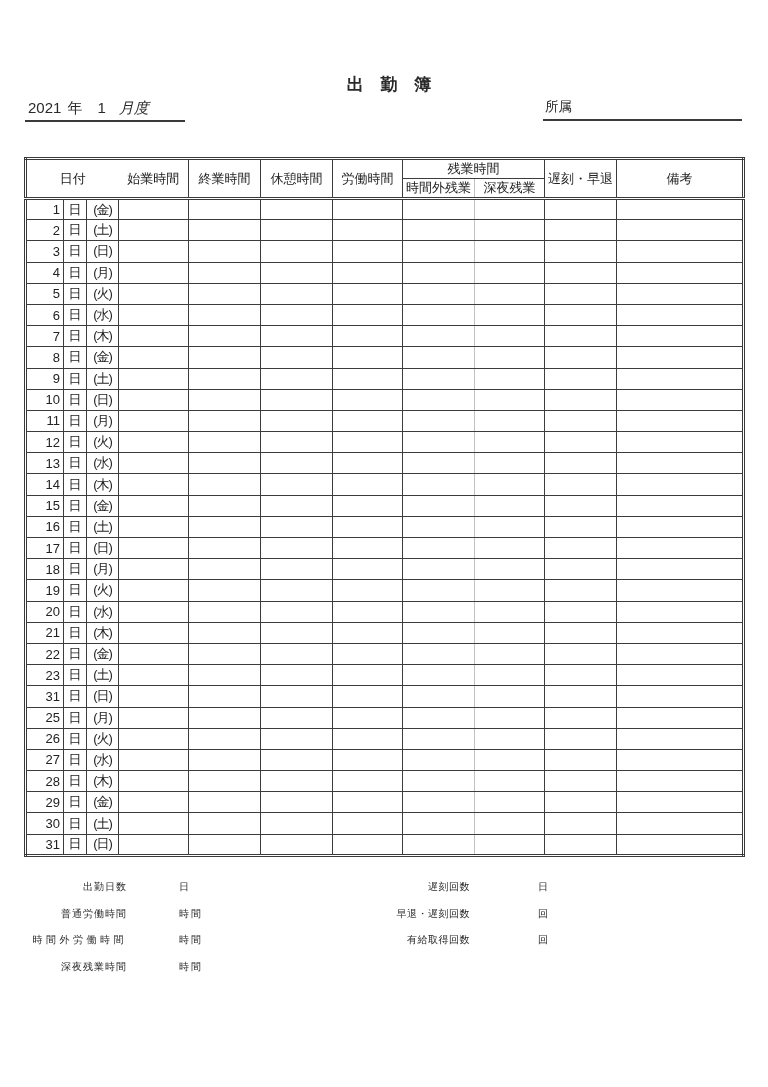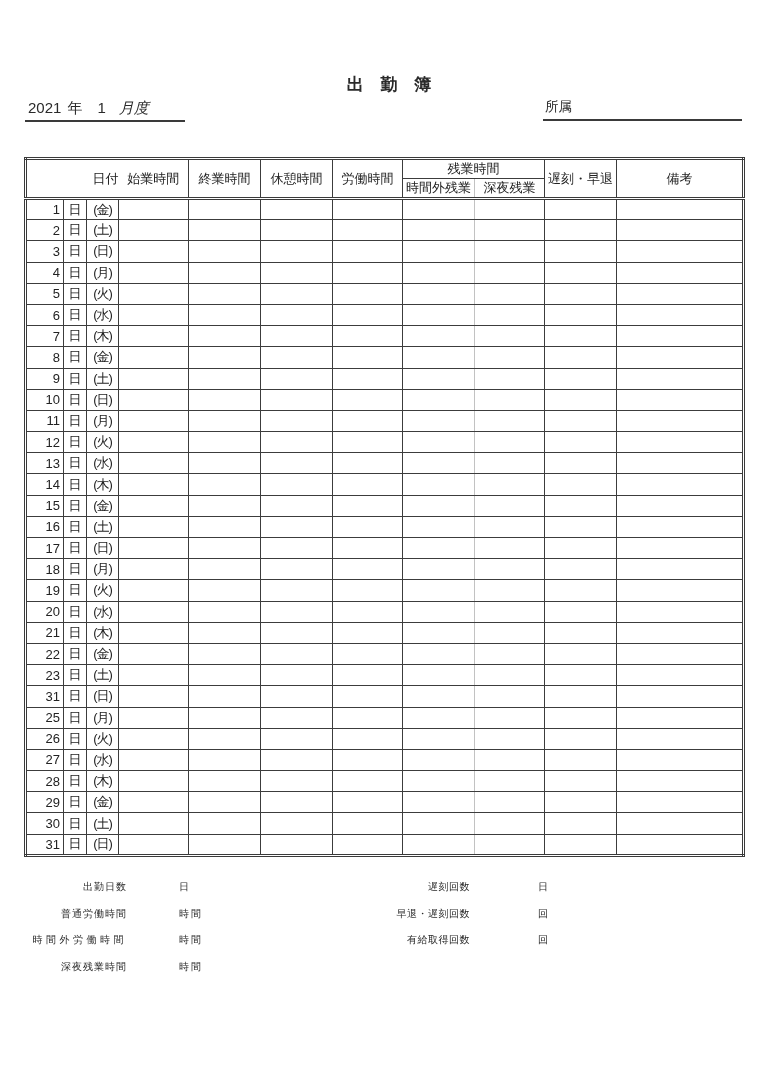--- a/index.html
+++ b/index.html
@@ -72,21 +72,21 @@
     color: #222222;
     padding: 0;
     text-align: center;
     vertical-align: middle;
     overflow: hidden;
     white-space: nowrap;
   }
   .att thead tr.h1 { height: 19px; }
   .att thead tr.h2 { height: 16px; }
   .att thead th[rowspan], .att thead tr.h2 th { border-bottom: 3px double #3a3a3a; }
-  .att thead .h-date  { border-right: none; text-align: right; }
+  .att thead .h-date  { border-right: none; }
   .att thead .h-start { border-left: none; border-right: 1px dotted #8f8f8f; }
   .att thead .h-end   { border-right: 1px dotted #8f8f8f; }
   .att thead .h-overtime { border-bottom: 1px solid #3c3c3c; }
   .att thead .h-ot-regular { border-right: 1px solid #c2c2c2; }
 
   .att tbody tr { height: 21.2px; }
   .att tbody td:nth-child(1) { text-align: right; padding-right: 3px; }
   .att tbody td:nth-child(3) { letter-spacing: -1px; }
   .att tbody td:nth-child(4),
   .att tbody td:nth-child(5) { border-right: 1px dotted #8f8f8f; }

